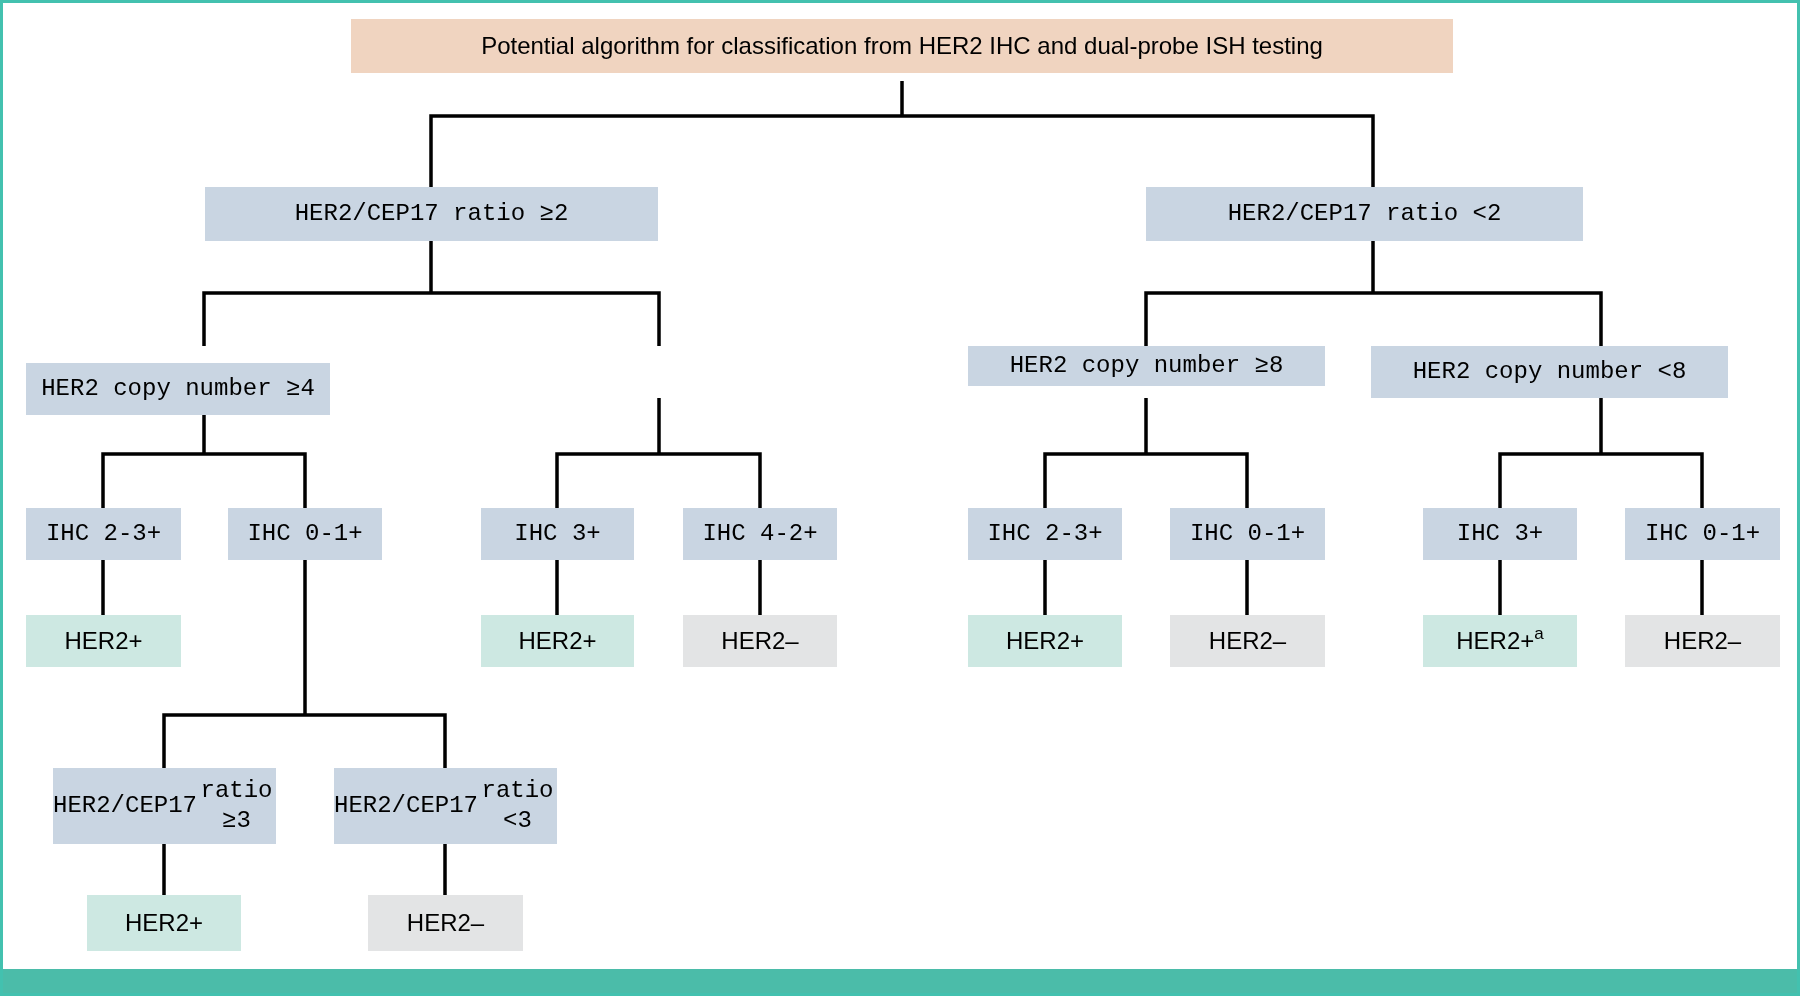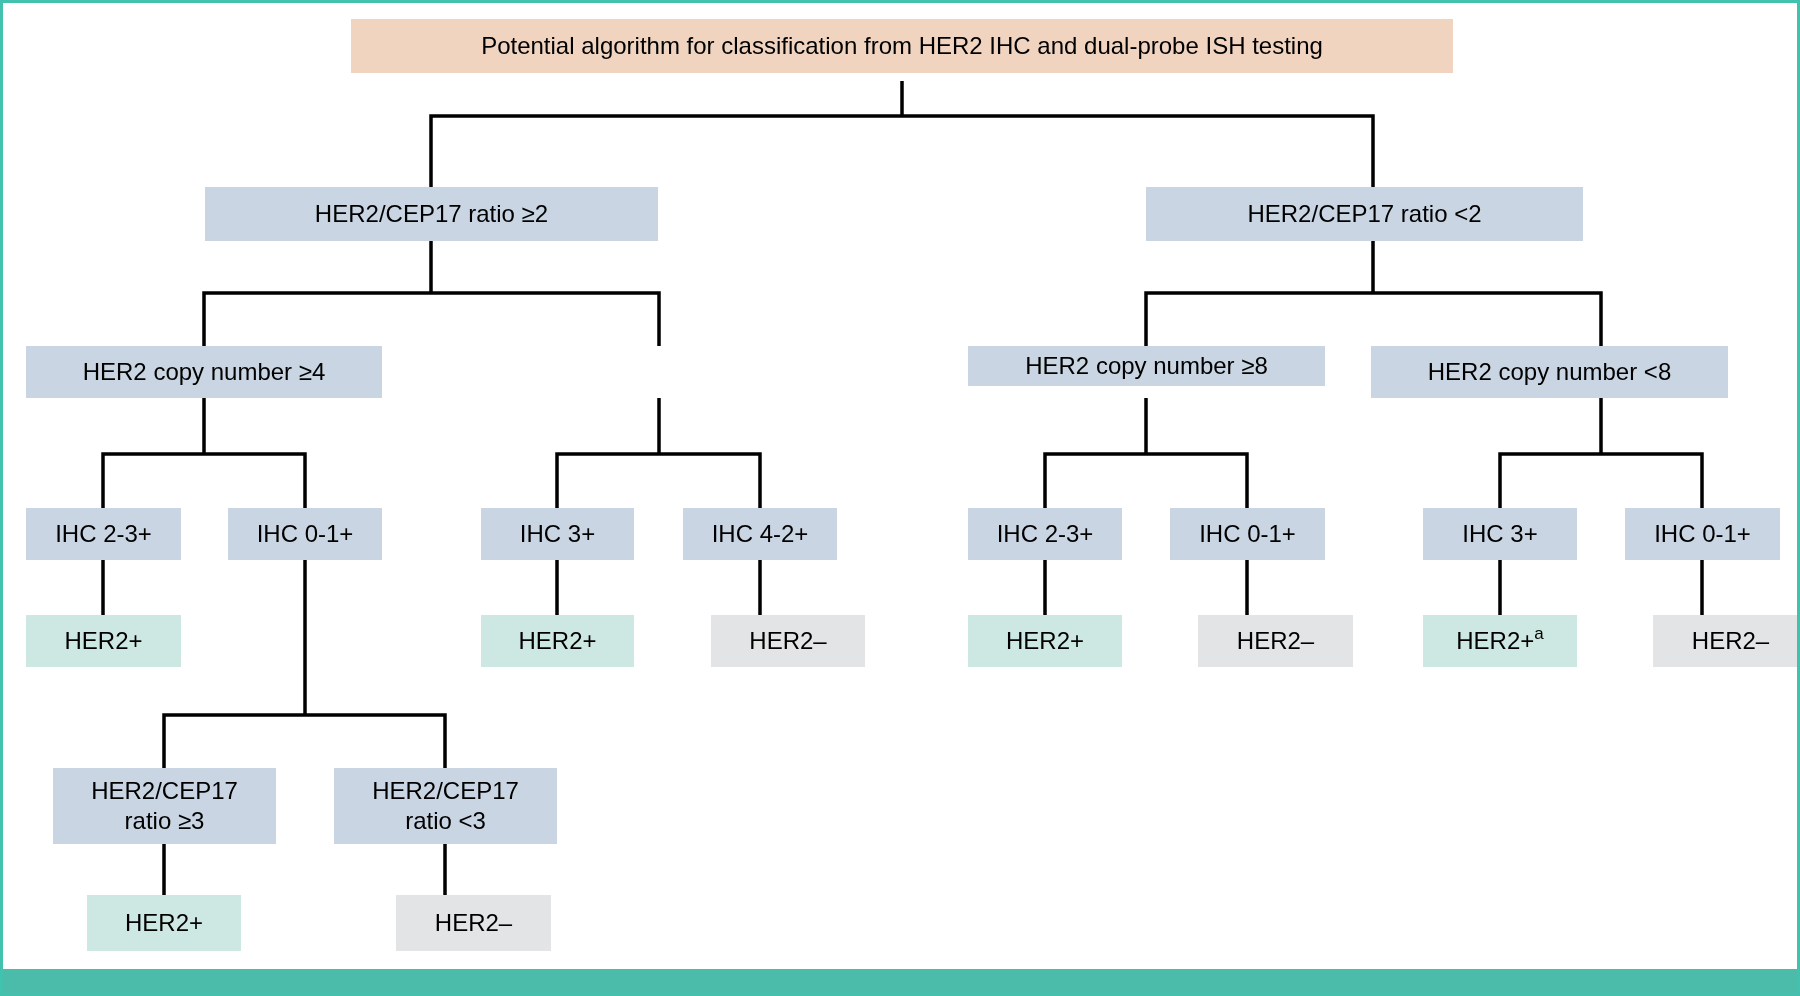--- a/index.html
+++ b/index.html
@@ -34,24 +34,24 @@
     display: flex;
     align-items: center;
     justify-content: center;
     text-align: center;
     color: #000000;
     font-size: 24px;
     line-height: 1.25;
     box-sizing: border-box;
   }
   .peach { background: var(--title-peach, #f0d4c0); }
-  .blue  { background: var(--decision-blue, #c9d5e2); }
+  .blue  { background: var(--decision-blue, #c9d5e2); font-family: Liberation Mono, monospace; }
   .pos   { background: var(--positive-teal, #cde8e2); }
-  .neg   { background: var(--negative-gray, #e3e4e5); margin-left: 28px; }
-  .two-line { flex-direction: column; }
+  .neg   { background: var(--negative-gray, #e3e4e5); }
+  .two-line { }
   .box sup {
     font-size: 17px;
     line-height: 0;
     position: relative;
     top: -7px;
   }
   .footer-bar {
     position: absolute;
     left: -3px;
     right: -3px;
@@ -82,21 +82,21 @@
     <span>Potential algorithm for classification from HER2 IHC and dual-probe ISH testing</span>
   </div>
 
   <div class="box blue" style="left:202px;top:184px;width:453px;height:54px">
     <span>HER2/CEP17 ratio ≥2</span>
   </div>
   <div class="box blue" style="left:1143px;top:184px;width:437px;height:54px">
     <span>HER2/CEP17 ratio &lt;2</span>
   </div>
 
-  <div class="box blue" style="left:23px;top:343px;width:356px;height:52px">
+  <div class="box blue" style="left:23px;top:360px;width:304px;height:52px">
     <span>HER2 copy number ≥4</span>
   </div>
   <div class="box blue" style="left:965px;top:343px;width:357px;height:40px">
     <span>HER2 copy number ≥8</span>
   </div>
   <div class="box blue" style="left:1368px;top:343px;width:357px;height:52px">
     <span>HER2 copy number &lt;8</span>
   </div>
 
   <div class="box blue" style="left:23px;top:505px;width:155px;height:52px">

